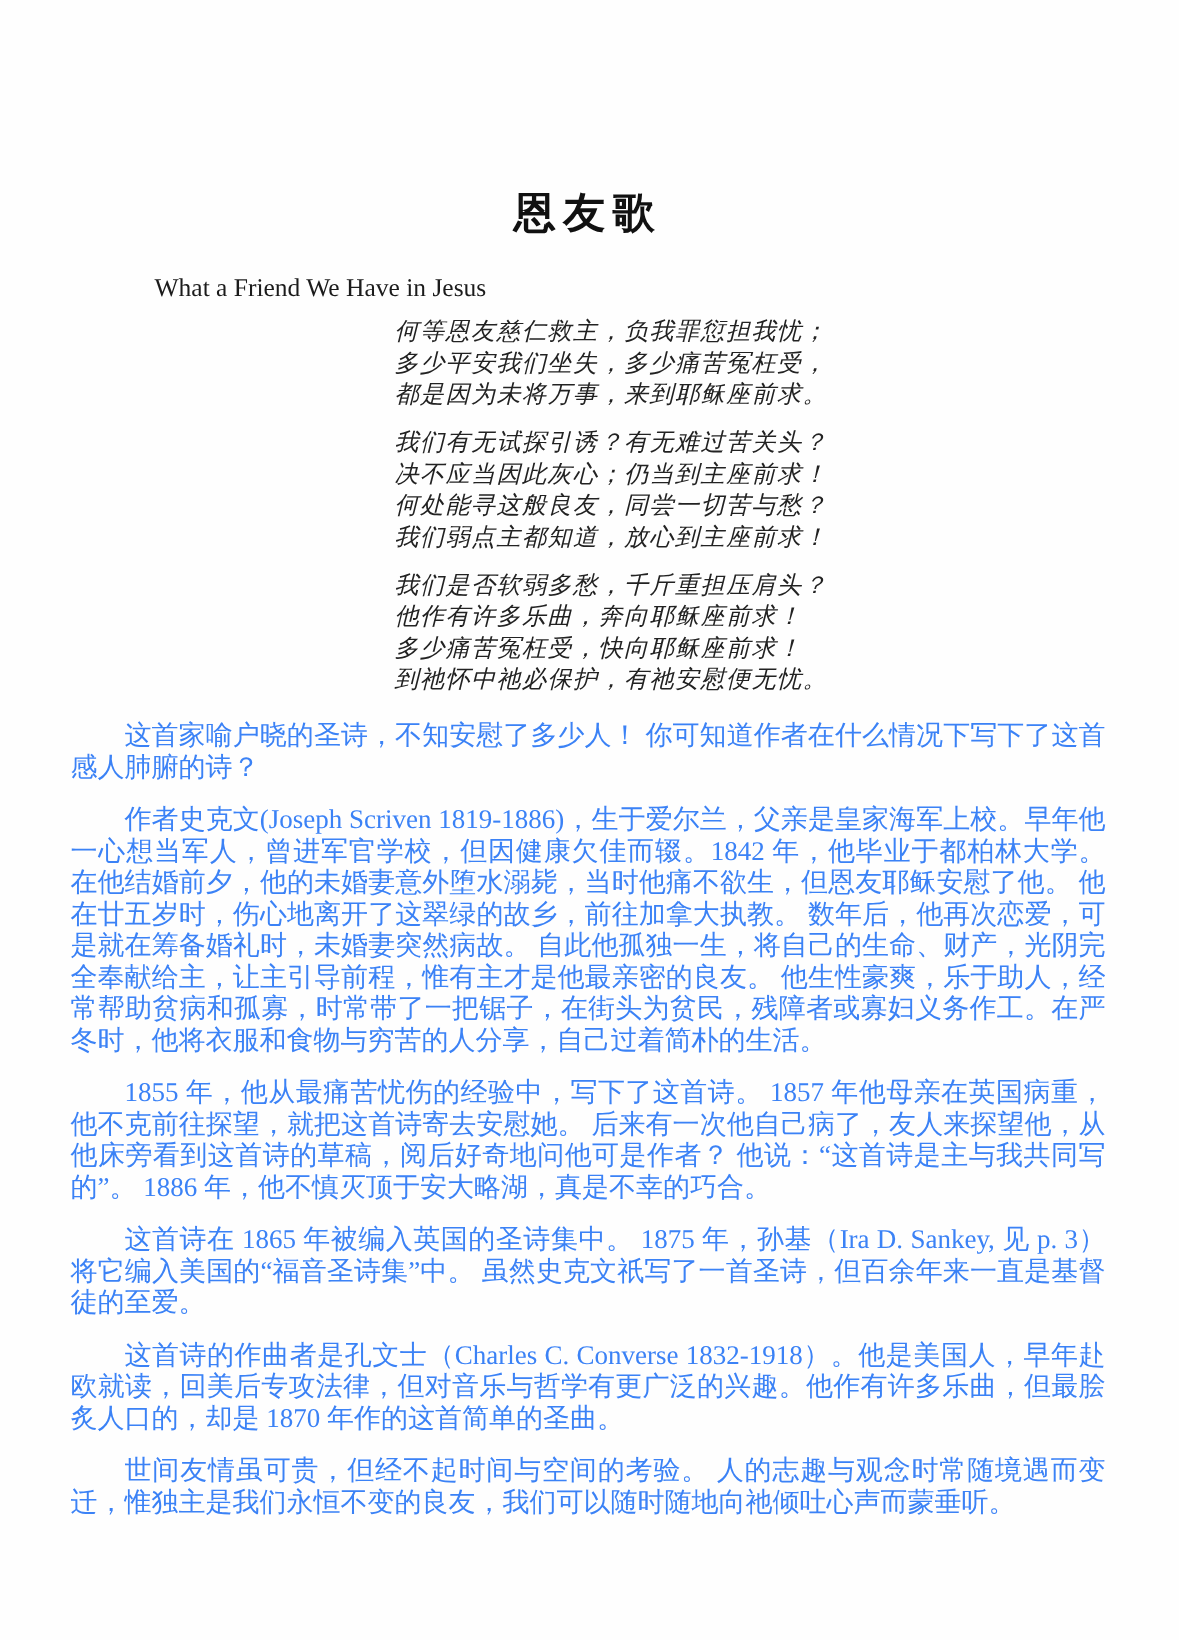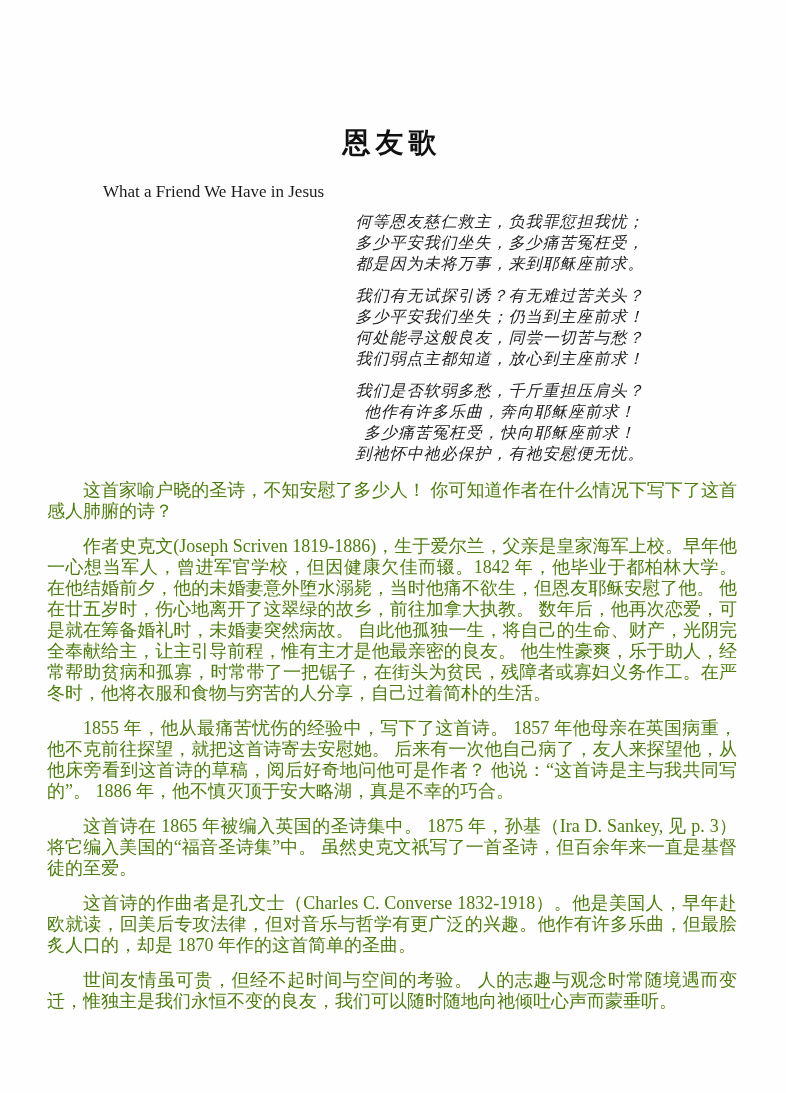--- a/index.html
+++ b/index.html
@@ -41,28 +41,27 @@
     line-height: 21px;
     font-style: italic;
     letter-spacing: 1px;
     color: #222;
   }
   .verse {
     margin: 0 0 11px 0;
   }
   .verse-line {
     white-space: nowrap;
-    text-align: center;
   }
   .article {
     margin-top: 16px;
     font-size: 18px;
     line-height: 21px;
     text-align: justify;
-    color: #4d7c0f;
+    color: #3b82f6;
   }
   .para {
     margin: 0 0 14px 0;
     text-indent: 2em;
   }
 </style>
 </head>
 <body>
 
 <div class="page">
@@ -72,21 +71,21 @@
   <div class="subtitle">What a Friend We Have in Jesus</div>
 
   <div class="verses">
       <div class="verse">
         <div class="verse-line">何等恩友慈仁救主，负我罪愆担我忧；</div>
         <div class="verse-line">多少平安我们坐失，多少痛苦冤枉受，</div>
         <div class="verse-line">都是因为未将万事，来到耶稣座前求。</div>
       </div>
       <div class="verse">
         <div class="verse-line">我们有无试探引诱？有无难过苦关头？</div>
-        <div class="verse-line">多少平安我们坐失；仍当到主座前求！</div>
+        <div class="verse-line">决不应当因此灰心；仍当到主座前求！</div>
         <div class="verse-line">何处能寻这般良友，同尝一切苦与愁？</div>
         <div class="verse-line">我们弱点主都知道，放心到主座前求！</div>
       </div>
       <div class="verse">
         <div class="verse-line">我们是否软弱多愁，千斤重担压肩头？</div>
         <div class="verse-line">他作有许多乐曲，奔向耶稣座前求！</div>
         <div class="verse-line">多少痛苦冤枉受，快向耶稣座前求！</div>
         <div class="verse-line">到祂怀中祂必保护，有祂安慰便无忧。</div>
       </div>
     </div>

